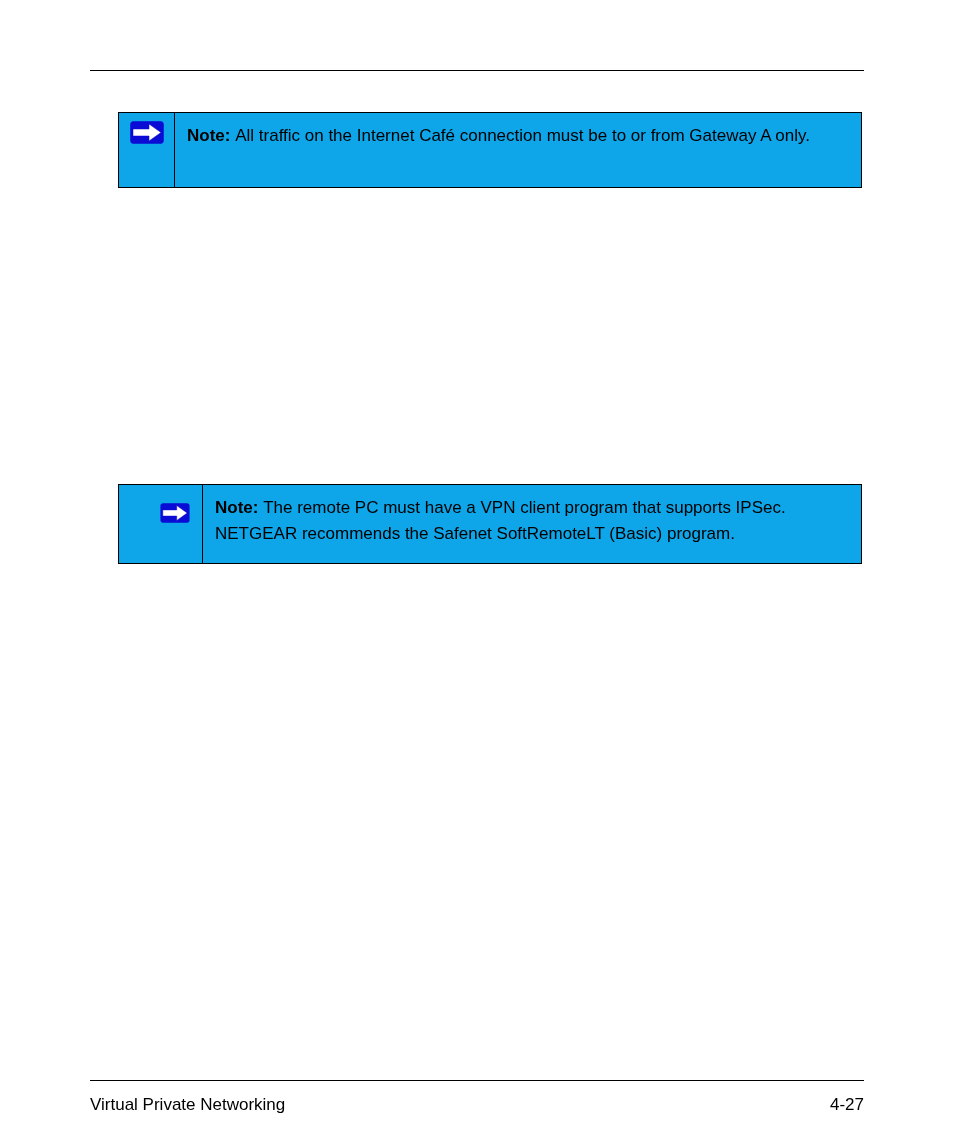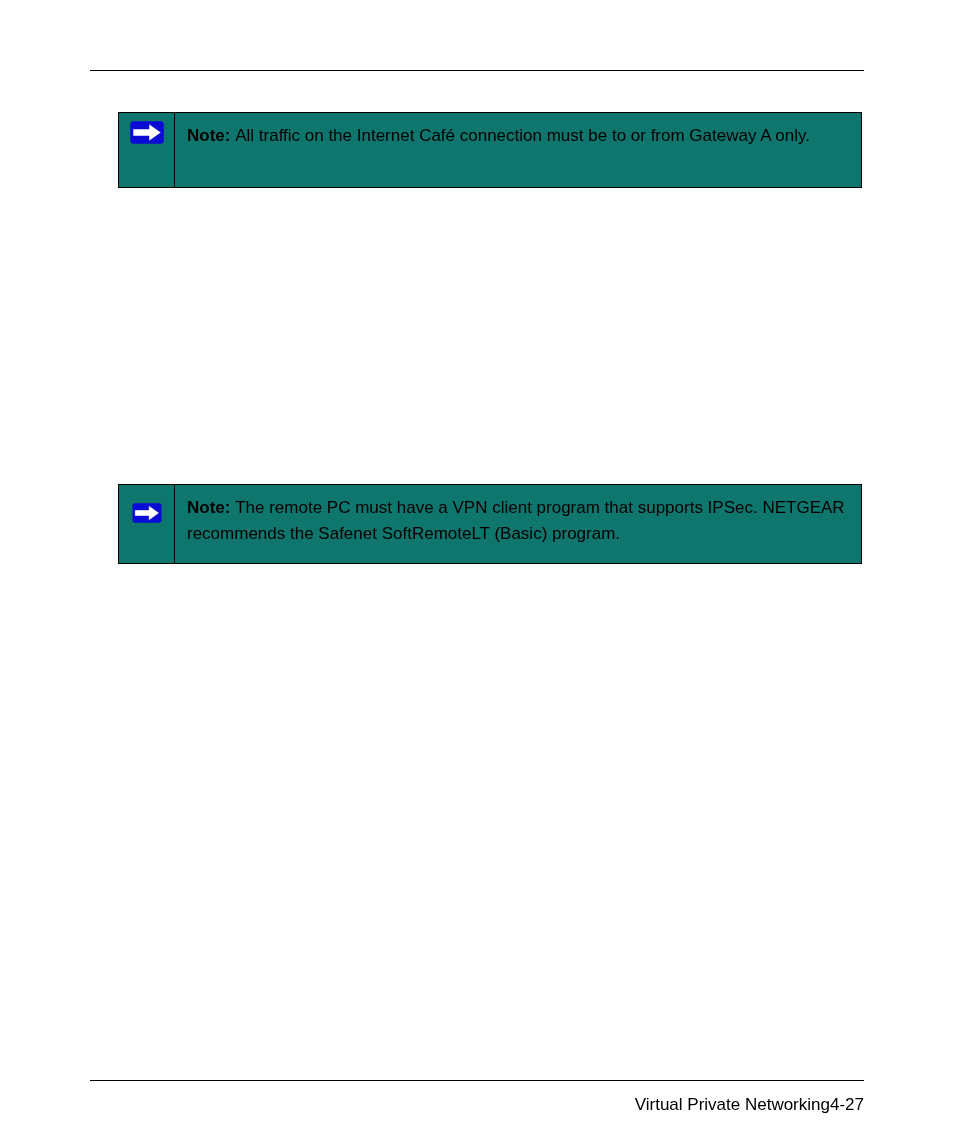--- a/index.html
+++ b/index.html
@@ -31,38 +31,38 @@
     right: 90px;
     bottom: 64px;
     border-top: 1.5px solid #000;
   }
   .footer {
     position: absolute;
     left: 90px;
     right: 90px;
     bottom: 30px;
     display: flex;
-    justify-content: flex-end;
+    justify-content: space-between;
     align-items: center;
     font-size: 17px;
   }
   .content {
     position: absolute;
     left: 90px;
     right: 90px;
     top: 100px;
     display: flex;
     flex-direction: column;
   }
   
   .note-box {
     border: 1.5px solid #000;
     display: flex;
     align-items: stretch;
-    background: #0f766e;
+    background: #0ea5e9;
     box-sizing: border-box;
     width: 744px;
     margin-left: 28px;
   }
   .note-icon-cell {
     border-right: 1.5px solid #000;
     width: 56px;
     display: flex;
     align-items: flex-start;
     justify-content: center;
@@ -103,21 +103,21 @@
           <path d="M 3 8 L 19 8 L 19 3 L 31 11.5 L 19 20 L 19 15 L 3 15 Z" fill="#ffffff" stroke="#0b0bd6" stroke-width="0.5"></path>
         </svg>
       </div>
       <div class="note-text-cell">
         <span style="font-weight:bold;">Note: </span><span>All traffic on the Internet Café connection must be to or from Gateway A only.</span>
       </div>
     </div>
 
     <div class="gap" style="height:296px"></div>
 
-    <div class="note-box" style="min-height:80px;">
+    <div class="note-box" style="min-height:80px;padding-left:28px;">
       <div class="note-icon-cell" style="padding-top:18px;">
         <svg class="arrow-icon" viewBox="0 0 34 23" style="width:30px;height:20px;">
           <rect x="0.8" y="0.8" width="32.4" height="21.4" rx="2" ry="2" fill="#0b0bd6" stroke="#0b0bd6" stroke-width="1"></rect>
           <path d="M 3 8 L 19 8 L 19 3 L 31 11.5 L 19 20 L 19 15 L 3 15 Z" fill="#ffffff" stroke="#0b0bd6" stroke-width="0.5"></path>
         </svg>
       </div>
       <div class="note-text-cell">
         <span style="font-weight:bold;">Note: </span><span>The remote PC must have a VPN client program that supports IPSec. NETGEAR recommends the Safenet SoftRemoteLT (Basic) program.</span>
       </div>
     </div>

